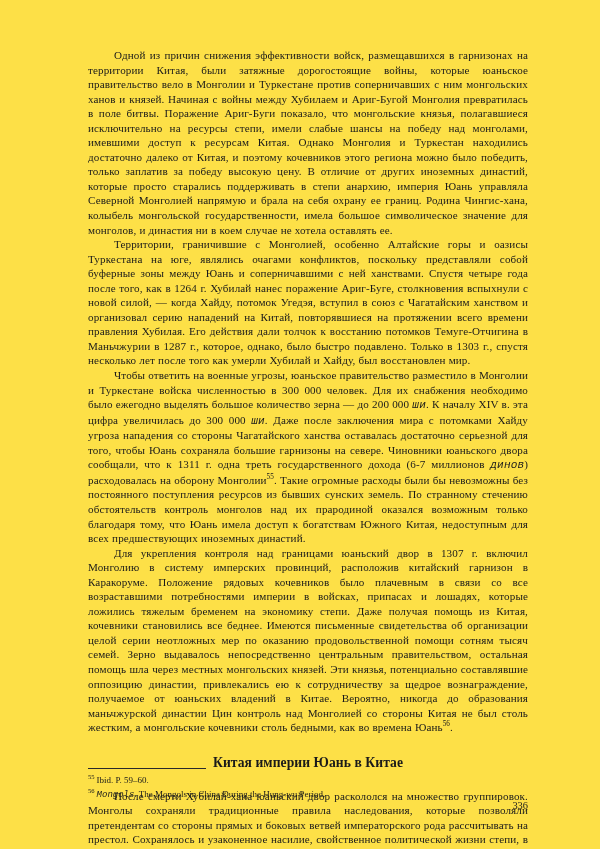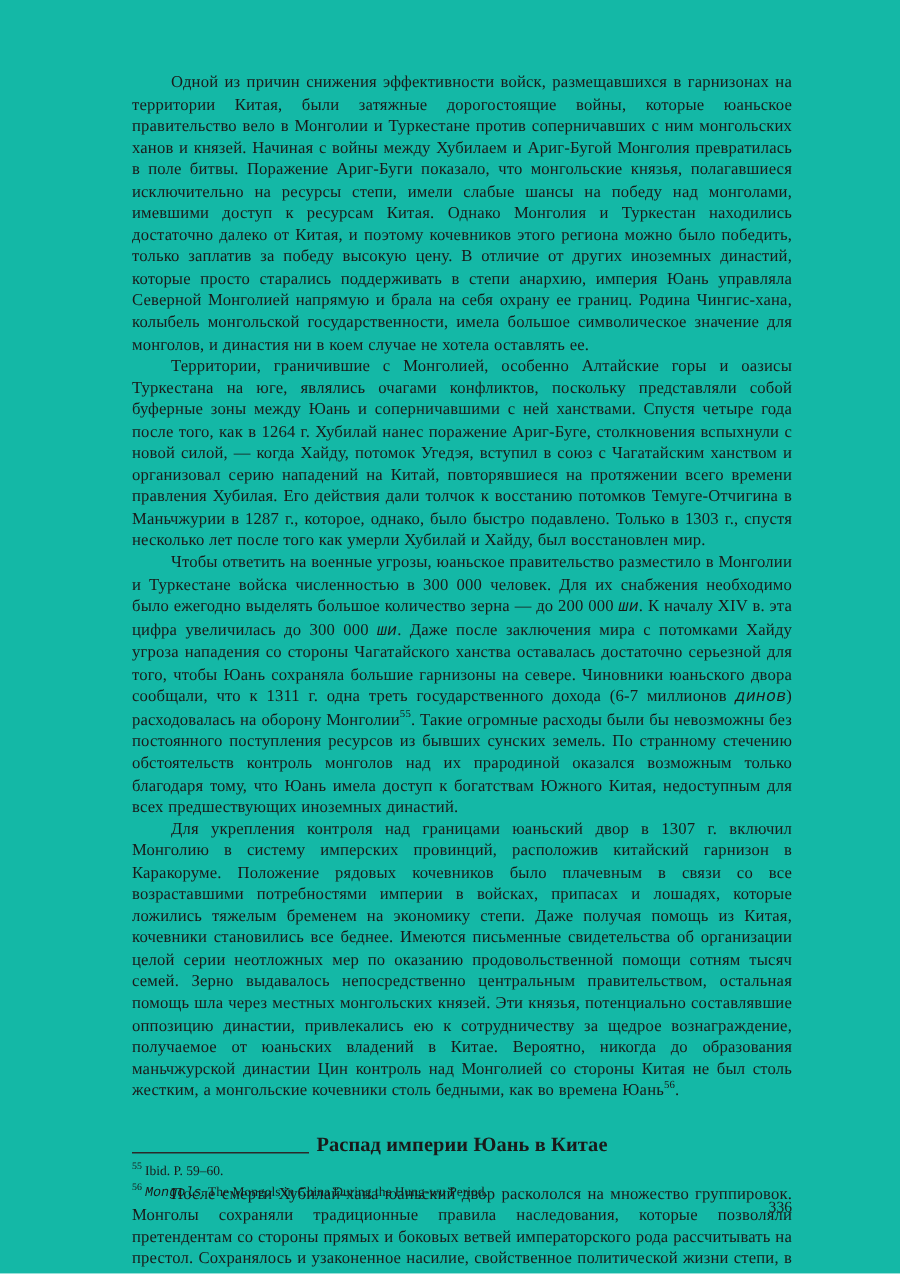--- a/index.html
+++ b/index.html
@@ -8,21 +8,21 @@
     background: #ffffff;
   }
   body {
     font-family: "Liberation Serif", "DejaVu Serif", serif;
     color: #1a1a1a;
   }
   .page {
     position: relative;
     width: 600px;
     height: 849px;
-    background: #14b8a6;
+    background: #fde047;
     box-sizing: border-box;
     overflow: hidden;
   }
   .content {
     position: absolute;
     left: 88px;
     top: 48px;
     width: 440px;
   }
   p.body-par {
@@ -92,21 +92,21 @@
 <body>
 
 <div class="page">
 
   <div class="content">
     <p class="body-par" id="par-p1">Одной из причин снижения эффективности войск, размещавшихся в гарнизонах на территории Китая, были затяжные дорогостоящие войны, которые юаньское правительство вело в Монголии и Туркестане против соперничавших с ним монгольских ханов и князей. Начиная с войны между Хубилаем и Ариг-Бугой Монголия превратилась в поле битвы. Поражение Ариг-Буги показало, что монгольские князья, полагавшиеся исключительно на ресурсы степи, имели слабые шансы на победу над монголами, имевшими доступ к ресурсам Китая. Однако Монголия и Туркестан находились достаточно далеко от Китая, и поэтому кочевников этого региона можно было победить, только заплатив за победу высокую цену. В отличие от других иноземных династий, которые просто старались поддерживать в степи анархию, империя Юань управляла Северной Монголией напрямую и брала на себя охрану ее границ. Родина Чингис-хана, колыбель монгольской государственности, имела большое символическое значение для монголов, и династия ни в коем случае не хотела оставлять ее.</p>
     <p class="body-par" id="par-p2">Территории, граничившие с Монголией, особенно Алтайские горы и оазисы Туркестана на юге, являлись очагами конфликтов, поскольку представляли собой буферные зоны между Юань и соперничавшими с ней ханствами. Спустя четыре года после того, как в 1264 г. Хубилай нанес поражение Ариг-Буге, столкновения вспыхнули с новой силой, — когда Хайду, потомок Угедэя, вступил в союз с Чагатайским ханством и организовал серию нападений на Китай, повторявшиеся на протяжении всего времени правления Хубилая. Его действия дали толчок к восстанию потомков Темуге-Отчигина в Маньчжурии в 1287 г., которое, однако, было быстро подавлено. Только в 1303 г., спустя несколько лет после того как умерли Хубилай и Хайду, был восстановлен мир.</p>
     <p class="body-par" id="par-p3">Чтобы ответить на военные угрозы, юаньское правительство разместило в Монголии и Туркестане войска численностью в 300 000 человек. Для их снабжения необходимо было ежегодно выделять большое количество зерна — до 200 000 <i class="ital">ши</i>. К началу XIV в. эта цифра увеличилась до 300 000 <i class="ital">ши</i>. Даже после заключения мира с потомками Хайду угроза нападения со стороны Чагатайского ханства оставалась достаточно серьезной для того, чтобы Юань сохраняла большие гарнизоны на севере. Чиновники юаньского двора сообщали, что к 1311 г. одна треть государственного дохода (6-7 миллионов <i class="ital">динов</i>) расходовалась на оборону Монголии<sup class="fn">55</sup>. Такие огромные расходы были бы невозможны без постоянного поступления ресурсов из бывших сунских земель. По странному стечению обстоятельств контроль монголов над их прародиной оказался возможным только благодаря тому, что Юань имела доступ к богатствам Южного Китая, недоступным для всех предшествующих иноземных династий.</p>
     <p class="body-par" id="par-p4">Для укрепления контроля над границами юаньский двор в 1307 г. включил Монголию в систему имперских провинций, расположив китайский гарнизон в Каракоруме. Положение рядовых кочевников было плачевным в связи со все возраставшими потребностями империи в войсках, припасах и лошадях, которые ложились тяжелым бременем на экономику степи. Даже получая помощь из Китая, кочевники становились все беднее. Имеются письменные свидетельства об организации целой серии неотложных мер по оказанию продовольственной помощи сотням тысяч семей. Зерно выдавалось непосредственно центральным правительством, остальная помощь шла через местных монгольских князей. Эти князья, потенциально составлявшие оппозицию династии, привлекались ею к сотрудничеству за щедрое вознаграждение, получаемое от юаньских владений в Китае. Вероятно, никогда до образования маньчжурской династии Цин контроль над Монголией со стороны Китая не был столь жестким, а монгольские кочевники столь бедными, как во времена Юань<sup class="fn">56</sup>.</p>
 
-    <h2 class="section-heading">Распад империи Юань в Китае</h2>
+    <h2 class="section-heading">Китая империи Юань в Китае</h2>
 
     <p class="body-par" id="par-p5">После смерти Хубилай-хана юаньский двор раскололся на множество группировок. Монголы сохраняли традиционные правила наследования, которые позволяли претендентам со стороны прямых и боковых ветвей императорского рода рассчитывать на престол. Сохранялось и узаконенное насилие, свойственное политической жизни степи, в которой убийство императора было обычным делом. Это привело к тому, что вся история Юань пестрит заговорами, убийствами, отравлениями и политическими чистками. В сущности, династическое древо юаньских правителей (табл. 6. 3) напоминает родословную скорее тюркских каганов, чем китайских императоров. Для Юань было характерно беспрецедентное по китайским стандартам число убийств и случаев незаконного восшествия на престол младших братьев и племянников. Хотя монголы, вероятно, переняли многие конфуцианские ценности и институты в деле организации двора, в борьбе за власть они возвращались к старым степным традициям.</p>
   </div>
 
   <div class="footnotes">
     <div class="fn-rule"></div>
     <div id="footnote-list">
         <p class="fn-line"><sup>55</sup>Ibid. P. 59–60.</p>
         <p class="fn-line"><sup>56</sup><i class="ital">Mongols</i>. The Mongols in China During the Hung-wu Period.</p>
       </div>

